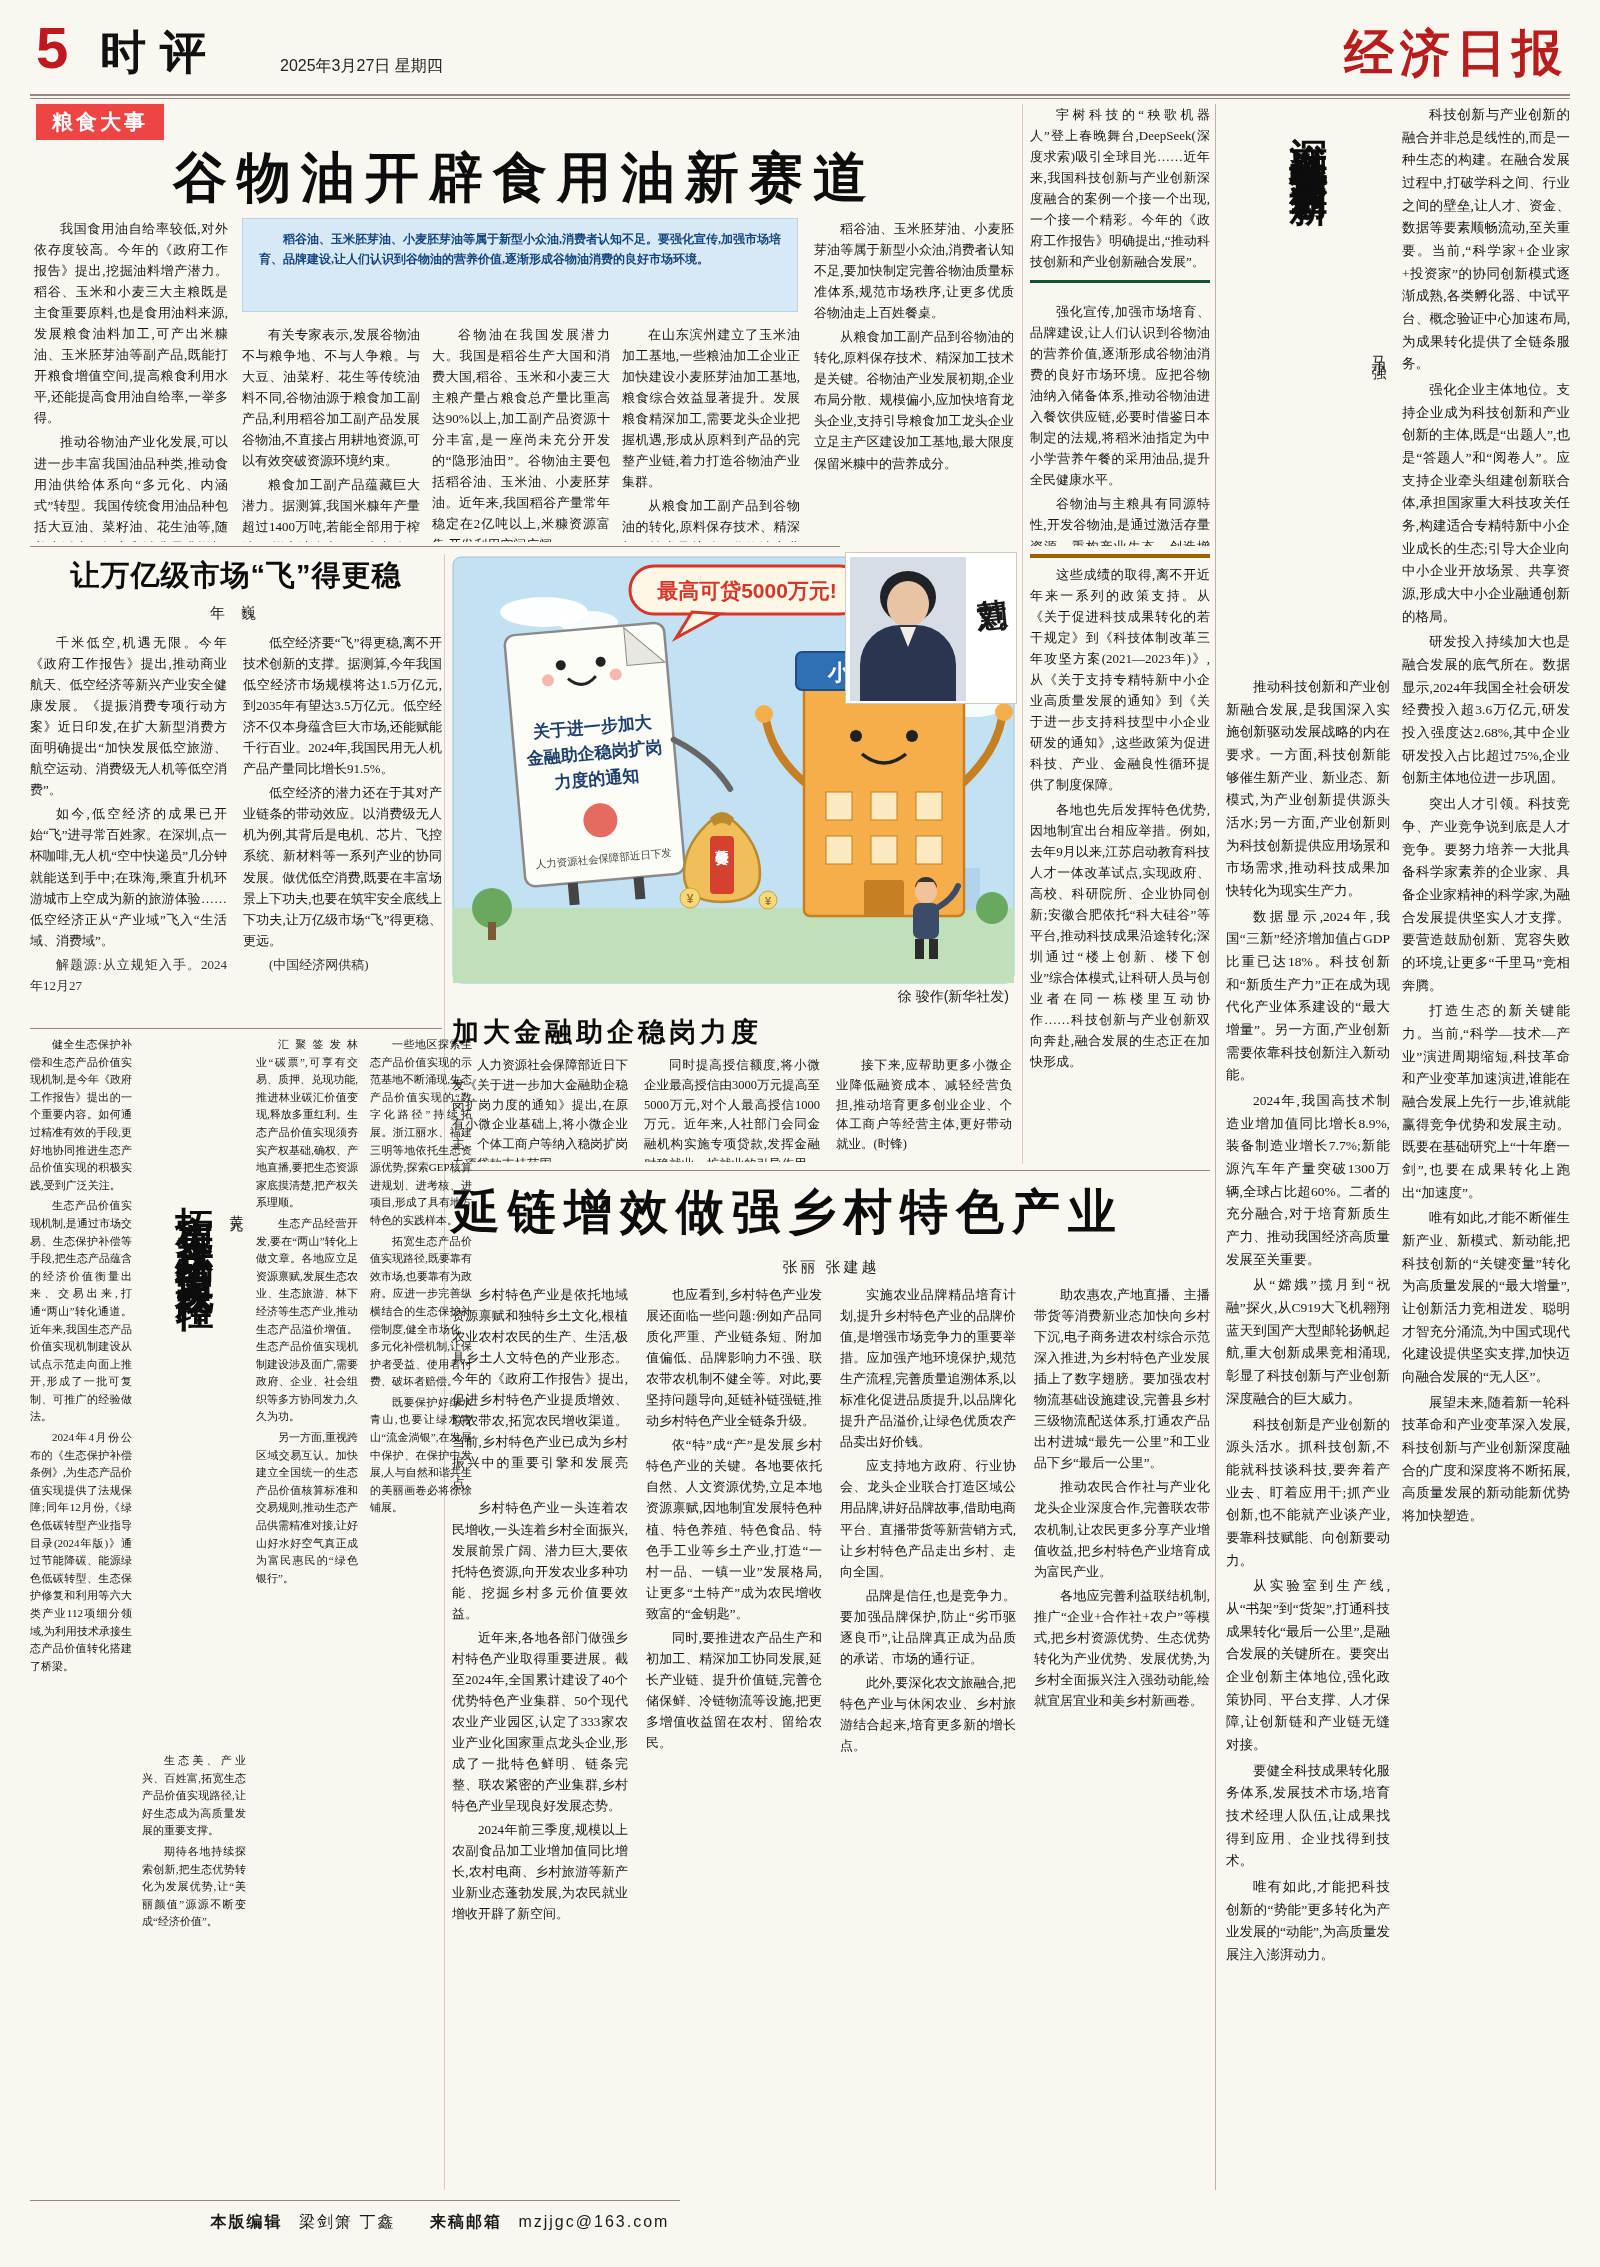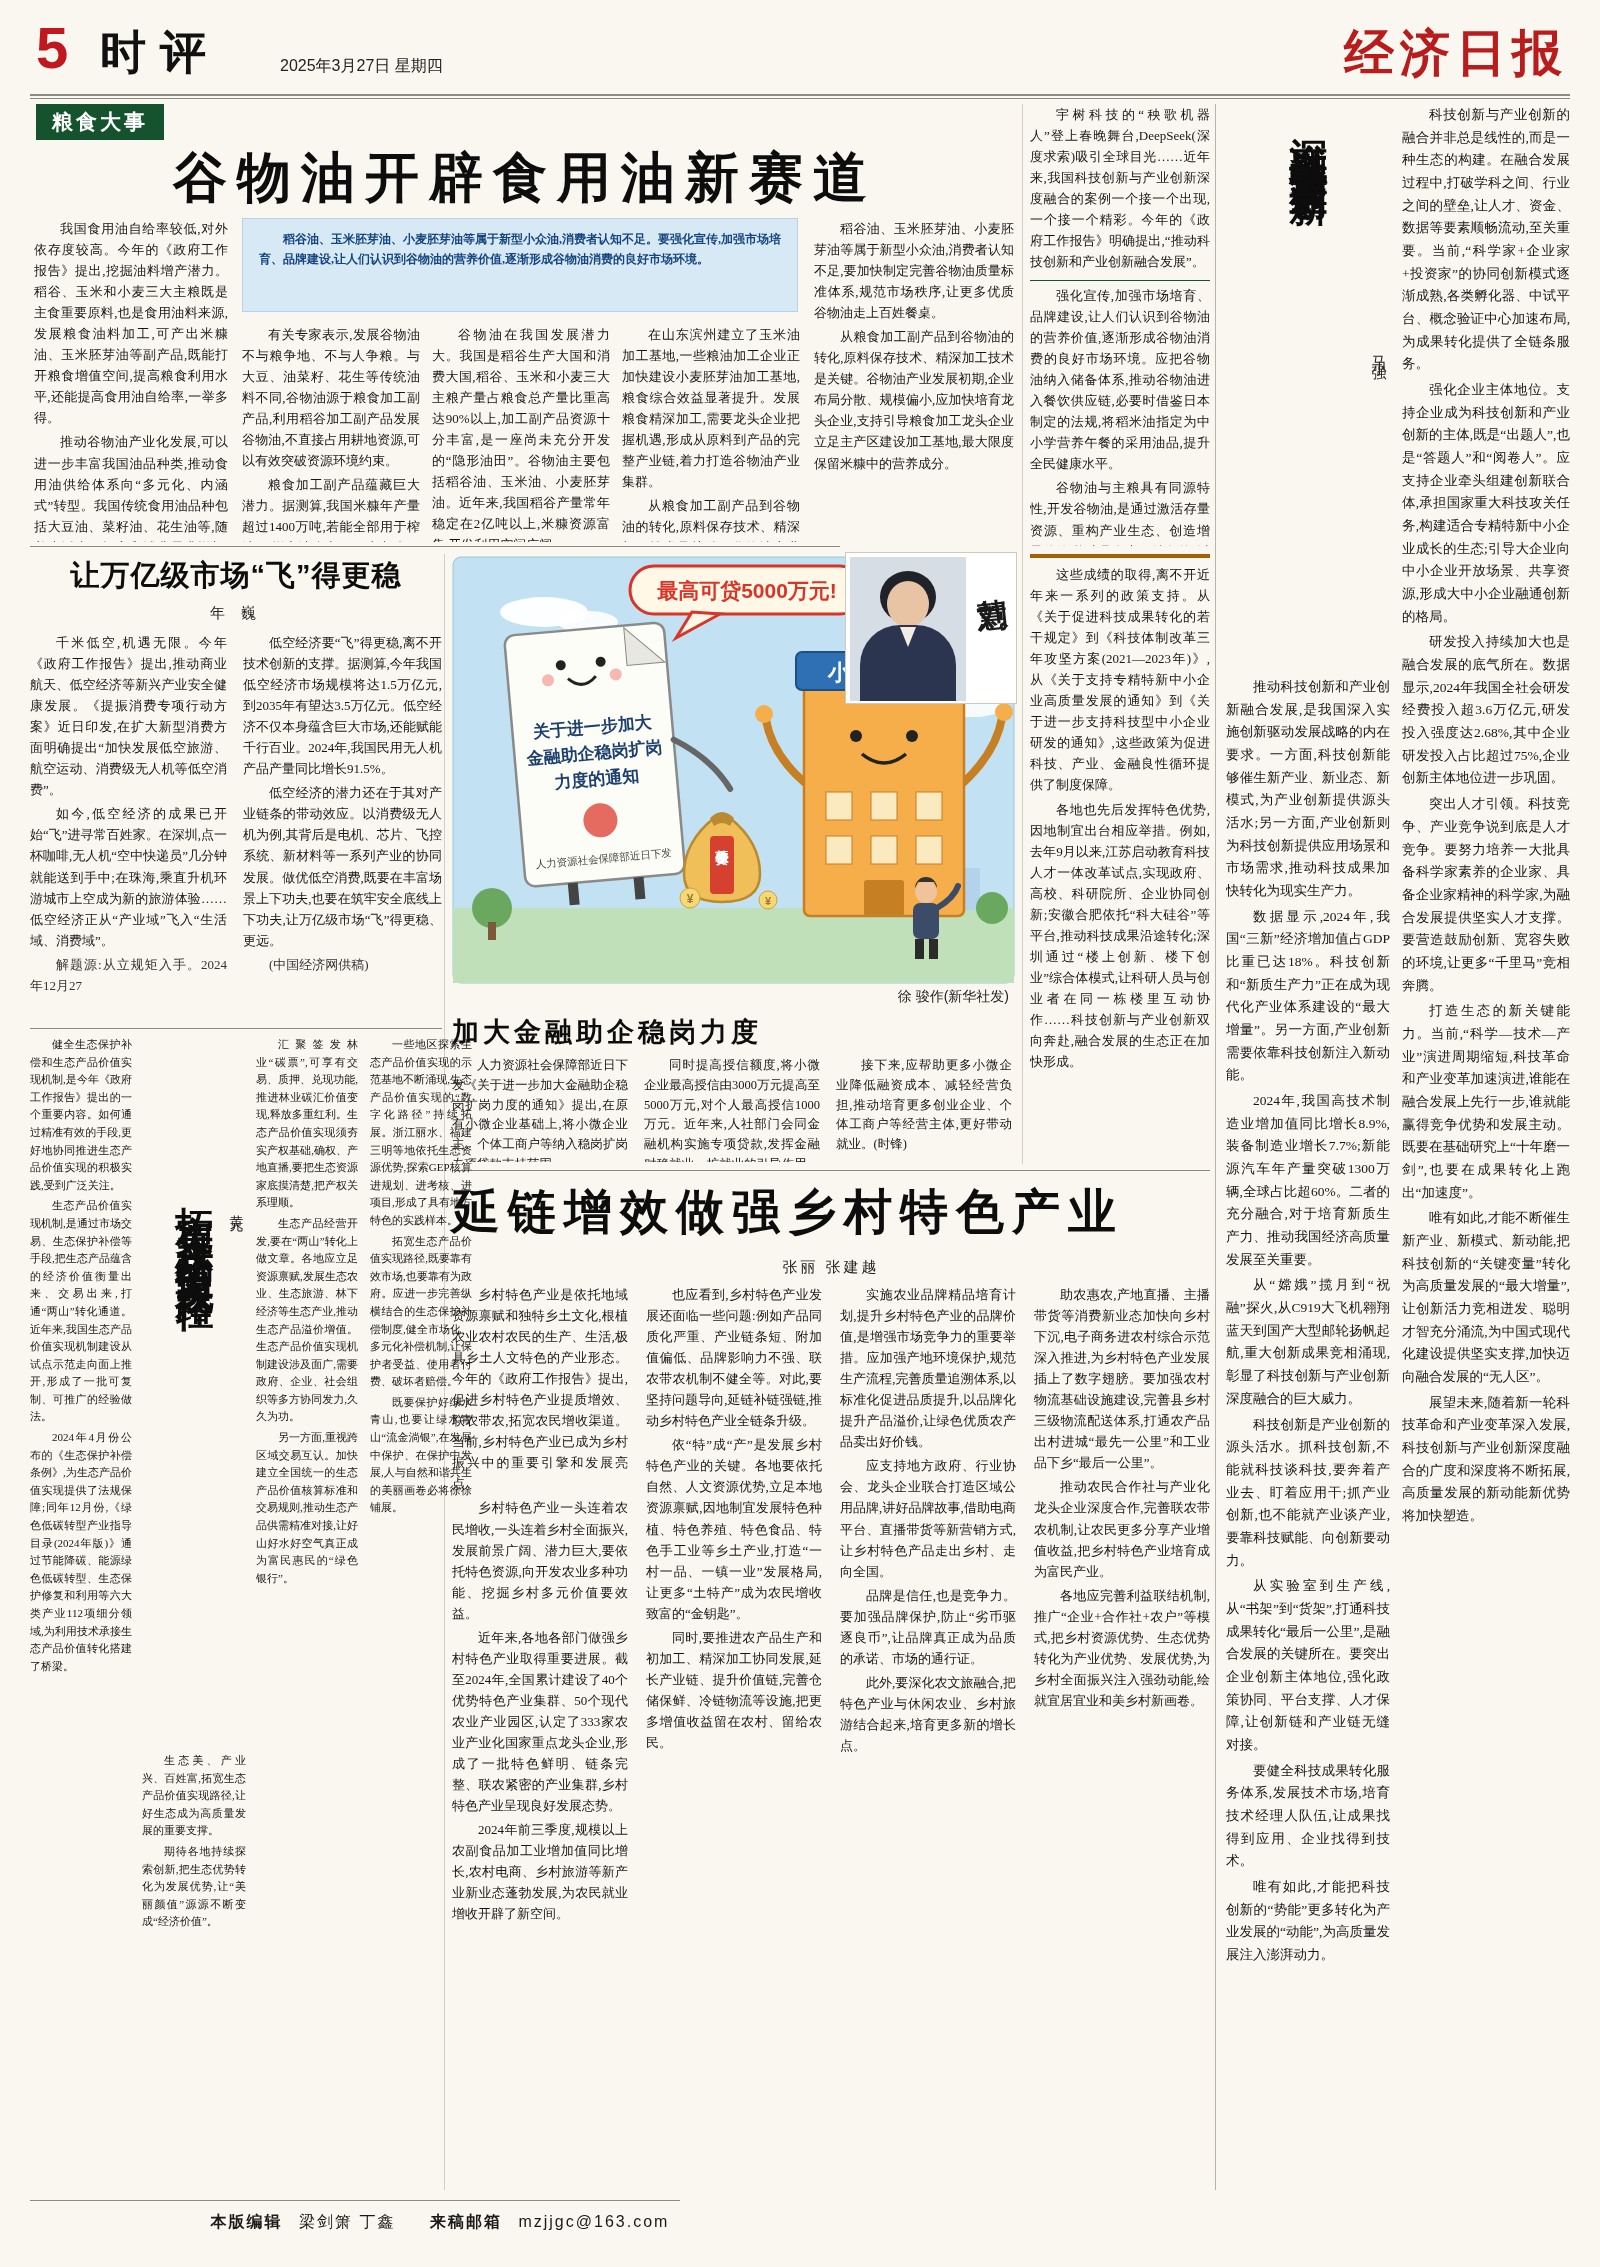--- a/index.html
+++ b/index.html
@@ -28,21 +28,21 @@
   <div class="abs" style="left:30px;top:12px;width:1540px;height:78px">
     <span class="sans" style="position:absolute;left:6px;top:2px;font-size:58px;font-weight:900;color:#c0181f">5</span>
     <span class="sans" style="position:absolute;left:70px;top:10px;font-size:46px;font-weight:900;letter-spacing:14px;color:#111">时评</span>
     <span class="sans" style="position:absolute;left:250px;top:44px;font-size:16px;color:#222">2025年3月27日 星期四</span>
     <span style="position:absolute;right:2px;top:8px;font-size:50px;font-weight:900;letter-spacing:6px;color:#b91c1c;font-family:'Liberation Serif','DejaVu Serif',serif">经济日报</span>
   </div>
   <div class="rule" style="left:30px;top:94px;width:1540px;height:2px"></div>
   <div class="rule" style="left:30px;top:98px;width:1540px;height:1px"></div>
 
   <div class="abs" style="left:30px;top:104px;width:990px;height:444px">
-    <span class="sans" style="position:absolute;left:6px;top:0;background:#14532d;color:#fff;font-weight:700;font-size:21px;padding:4px 16px;letter-spacing:3px">粮食大事</span>
+    <span class="sans" style="position:absolute;left:6px;top:0;background:#ef4444;color:#fff;font-weight:700;font-size:21px;padding:4px 16px;letter-spacing:3px">粮食大事</span>
     <div class="headline" style="position:absolute;left:0;top:38px;width:990px;text-align:center;font-size:54px;letter-spacing:10px">谷物油开辟食用油新赛道</div>
     <div style="position:absolute;left:212px;top:114px;width:556px;height:94px;background:#d8e9f6;border:1px solid #b9d2e8;padding:10px 16px;overflow:hidden">
       <p style="font-size:12px;font-weight:700;color:#14457e;line-height:1.7;text-align:justify;text-indent:2em">稻谷油、玉米胚芽油、小麦胚芽油等属于新型小众油,消费者认知不足。要强化宣传,加强市场培育、品牌建设,让人们认识到谷物油的营养价值,逐渐形成谷物油消费的良好市场环境。</p>
     </div>
     <div class="colblock" style="left:4px;top:114px;width:194px;height:324px">
       <p>我国食用油自给率较低,对外依存度较高。今年的《政府工作报告》提出,挖掘油料增产潜力。稻谷、玉米和小麦三大主粮既是主食重要原料,也是食用油料来源,发展粮食油料加工,可产出米糠油、玉米胚芽油等副产品,既能打开粮食增值空间,提高粮食利用水平,还能提高食用油自给率,一举多得。</p>
       <p>推动谷物油产业化发展,可以进一步丰富我国油品种类,推动食用油供给体系向“多元化、内涵式”转型。我国传统食用油品种包括大豆油、菜籽油、花生油等,随着生活水平提高和消费需求增加,我国油料油脂进口持续增长,在当前复杂的国际形势下,提高食用油自给率事关粮食安全。</p>
     </div>
     <div class="colblock" style="left:212px;top:220px;width:178px;height:218px">
       <p>有关专家表示,发展谷物油不与粮争地、不与人争粮。与大豆、油菜籽、花生等传统油料不同,谷物油源于粮食加工副产品,利用稻谷加工副产品发展谷物油,不直接占用耕地资源,可以有效突破资源环境约束。</p>
@@ -181,21 +181,21 @@
     </div>
     <div class="colblock fin" style="left:384px;top:42px;width:176px;height:106px">
       <p>接下来,应帮助更多小微企业降低融资成本、减轻经营负担,推动培育更多创业企业、个体工商户等经营主体,更好带动就业。(时锋)</p>
     </div>
   </div>
 
   <div class="abs" style="left:1030px;top:104px;width:180px;height:1060px">
     <div class="colblock" style="left:0;top:0;width:180px;height:168px">
       <p>宇树科技的“秧歌机器人”登上春晚舞台,DeepSeek(深度求索)吸引全球目光……近年来,我国科技创新与产业创新深度融合的案例一个接一个出现,一个接一个精彩。今年的《政府工作报告》明确提出,“推动科技创新和产业创新融合发展”。</p>
     </div>
-    <div class="colblock" style="left:0;top:176px;width:180px;height:266px;border-top:1px solid #14532d;padding-top:4px">
+    <div class="colblock" style="left:0;top:176px;width:180px;height:266px;border-top:3px solid #14532d;padding-top:18px">
       <p>强化宣传,加强市场培育、品牌建设,让人们认识到谷物油的营养价值,逐渐形成谷物油消费的良好市场环境。应把谷物油纳入储备体系,推动谷物油进入餐饮供应链,必要时借鉴日本制定的法规,将稻米油指定为中小学营养午餐的采用油品,提升全民健康水平。</p>
       <p>谷物油与主粮具有同源特性,开发谷物油,是通过激活存量资源、重构产业生态、创造增量价值,构建具有中国特色的“以粮养油、以油促粮”的新发展模式,在极端情况下还可实现“口粮—饲料—油脂”弹性转换,进一步提升食用油供给保障水平。</p>
     </div>
     <div class="colblock" style="left:0;top:450px;width:180px;height:610px;border-top:4px solid #a16207;padding-top:6px">
       <p>这些成绩的取得,离不开近年来一系列的政策支持。从《关于促进科技成果转化的若干规定》到《科技体制改革三年攻坚方案(2021—2023年)》,从《关于支持专精特新中小企业高质量发展的通知》到《关于进一步支持科技型中小企业研发的通知》,这些政策为促进科技、产业、金融良性循环提供了制度保障。</p>
       <p>各地也先后发挥特色优势,因地制宜出台相应举措。例如,去年9月以来,江苏启动教育科技人才一体改革试点,实现政府、高校、科研院所、企业协同创新;安徽合肥依托“科大硅谷”等平台,推动科技成果沿途转化;深圳通过“楼上创新、楼下创业”综合体模式,让科研人员与创业者在同一栋楼里互动协作……科技创新与产业创新双向奔赴,融合发展的生态正在加快形成。</p>
     </div>
   </div>
   <div class="vrule" style="left:1022px;top:104px;width:1px;height:1060px"></div>
 

